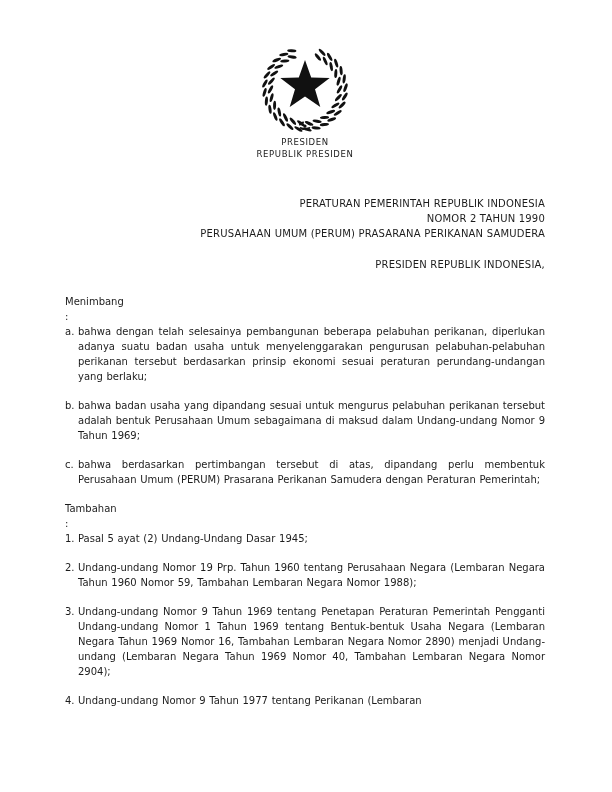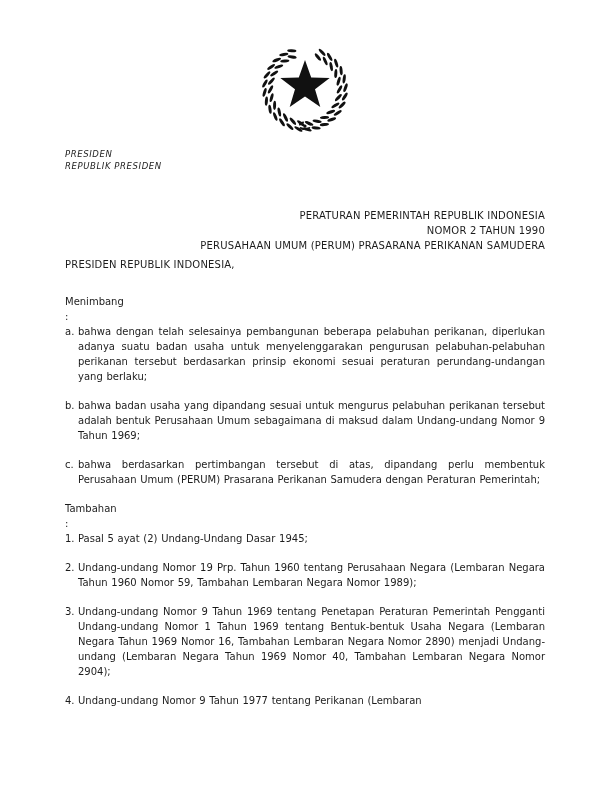--- a/index.html
+++ b/index.html
@@ -16,40 +16,40 @@
     overflow: hidden;
   }
   .seal {
     display: block;
     margin: 0 auto;
     width: 90px;
     height: 90px;
     overflow: visible;
   }
   .letterhead {
+    text-align: center;
     font-size: 8.5px;
     line-height: 12px;
     letter-spacing: 0.6px;
-    margin-top: 14px;
+    margin-top: 2px;
     color: #222;
-    font-style: italic;
   }
   .doc-title {
     text-align: right;
     font-size: 10px;
     line-height: 15px;
     letter-spacing: 0.2px;
     margin-top: 36px;
   }
   .salutation {
-    text-align: left;
+    text-align: right;
     font-size: 10px;
     line-height: 15px;
     letter-spacing: 0.2px;
-    margin-top: 4px;
+    margin-top: 16px;
   }
   .sections {
     margin-top: 22px;
     font-size: 10px;
     line-height: 15px;
   }
   .section { display: flex; flex-direction: column; }
   .sec-label { width: 73px; flex: none; }
   .sec-colon { width: 12px; flex: none; }
   .sec-items { flex: 1; min-width: 0; }
@@ -167,21 +167,21 @@
     <div class="section">
       <div class="sec-label">Tambahan</div>
       <div class="sec-colon">:</div>
       <div class="sec-items">
         <div class="item">
           <span class="item-marker">1.</span>
           <div class="item-text">Pasal 5 ayat (2) Undang-Undang Dasar 1945;</div>
         </div>
         <div class="item">
           <span class="item-marker">2.</span>
-          <div class="item-text">Undang-undang Nomor 19 Prp. Tahun 1960 tentang Perusahaan Negara (Lembaran Negara Tahun 1960 Nomor 59, Tambahan Lembaran Negara Nomor 1989);</div>
+          <div class="item-text">Undang-undang Nomor 19 Prp. Tahun 1960 tentang Perusahaan Negara (Lembaran Negara Tahun 1960 Nomor 59, Tambahan Lembaran Negara Nomor 1988);</div>
         </div>
         <div class="item">
           <span class="item-marker">3.</span>
           <div class="item-text">Undang-undang Nomor 9 Tahun 1969 tentang Penetapan Peraturan Pemerintah Pengganti Undang-undang Nomor 1 Tahun 1969 tentang Bentuk-bentuk Usaha Negara (Lembaran Negara Tahun 1969 Nomor 16, Tambahan Lembaran Negara Nomor 2890) menjadi Undang-undang (Lembaran Negara Tahun 1969 Nomor 40, Tambahan Lembaran Negara Nomor 2904);</div>
         </div>
         <div class="item">
           <span class="item-marker">4.</span>
           <div class="item-text">Undang-undang Nomor 9 Tahun 1977 tentang Perikanan (Lembaran</div>
         </div>
       </div>

